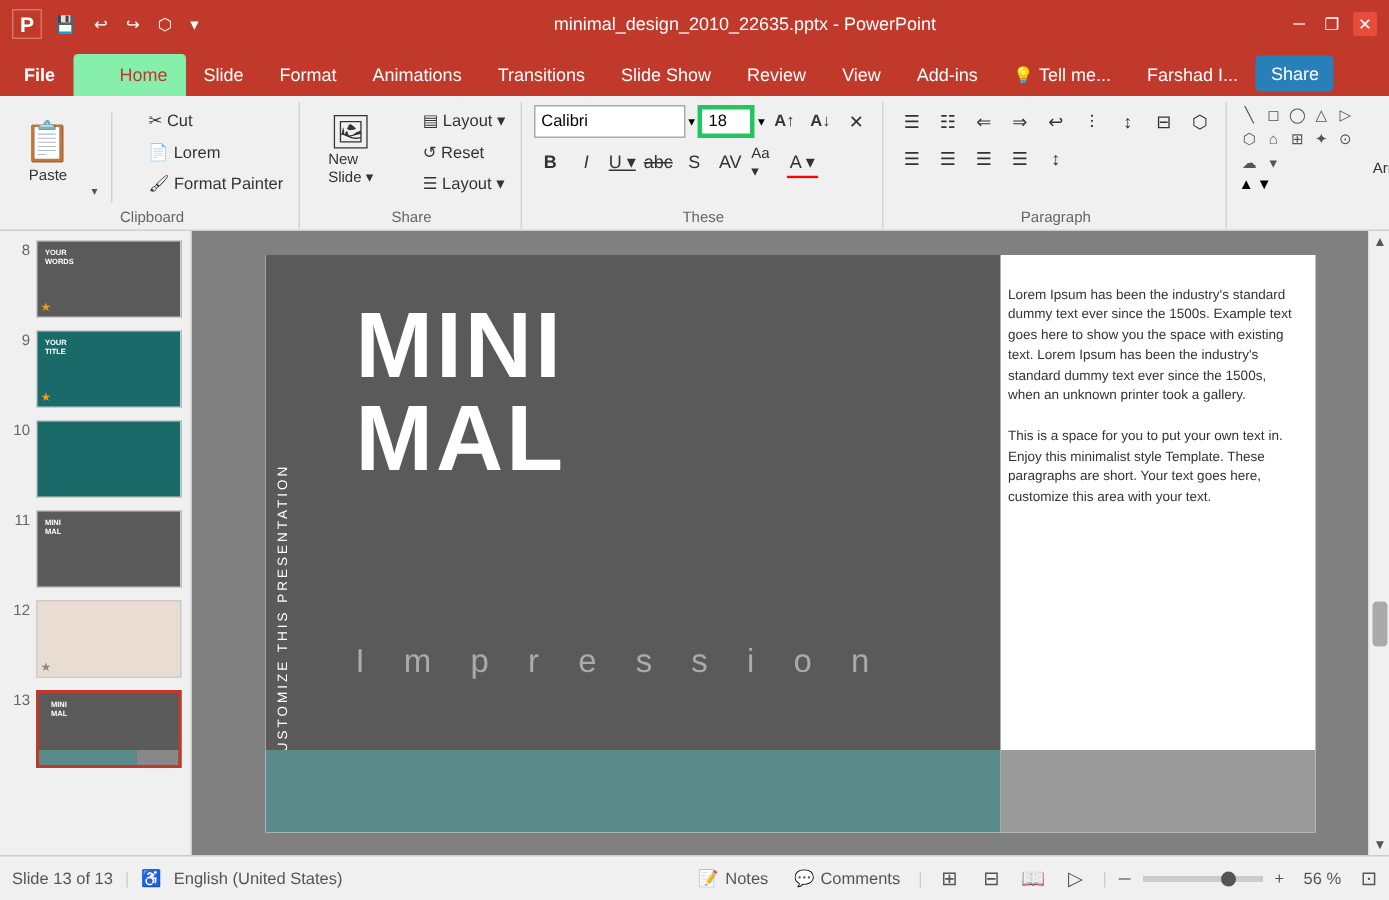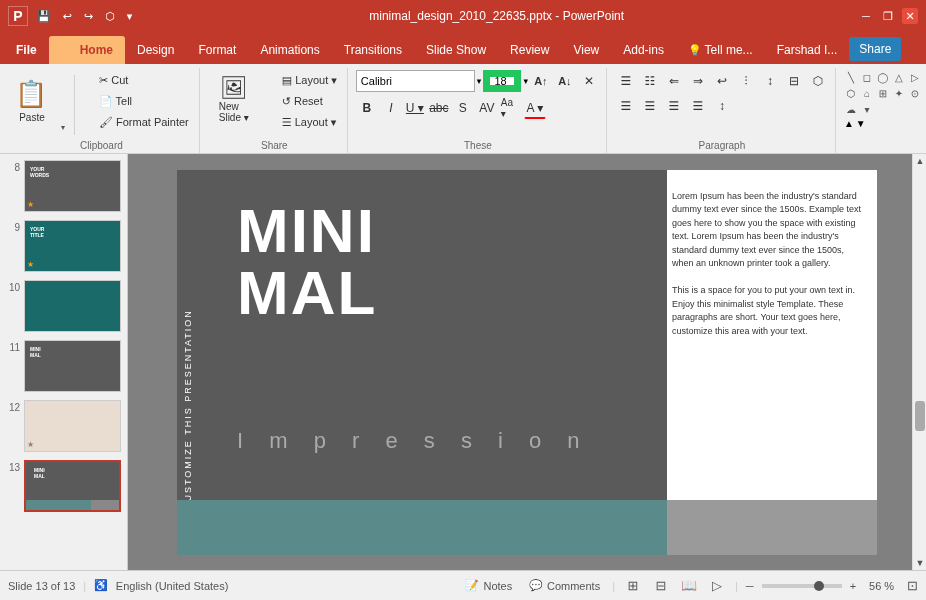--- a/index.html
+++ b/index.html
@@ -33,23 +33,23 @@
       height: 28px;
       padding: 0 12px;
       display: flex;
       align-items: center;
       font-size: 12px;
       cursor: pointer;
       color: white;
       border-radius: 3px 3px 0 0;
     }
     .ribbon-tab.active {
-      background: #fdba74;
+      background: #86efac;
       color: #c0392b;
-      font-weight: 700;
+      font-weight: 400;
       padding-left: 31px;
     }
 
     
     .ribbon {
       height: 90px;
       background: #f0f0f0;
       border-bottom: 1px solid #d0d0d0;
       display: flex;
       align-items: stretch;
@@ -110,21 +110,21 @@
       width: 110px;
       height: 22px;
       border: 1px solid #aaa;
       padding: 0 4px;
       font-size: 11px;
       background: white;
     }
     .font-size-input {
       width: 38px;
       height: 22px;
-      border: 7px solid #22c55e;
+      border: 3px solid #22c55e;
       padding: 0 4px;
       font-size: 11px;
       background: white;
     }
     .font-row { display: flex; gap: 2px; align-items: center; margin-top: 2px; }
     .fmt-btn {
       width: 22px; height: 22px;
       border: 1px solid transparent;
       background: transparent;
       cursor: pointer;
@@ -419,21 +419,21 @@
   <div class="title-bar-right">
     <span class="title-bar-btn">─</span>
     <span class="title-bar-btn">❐</span>
     <span class="title-bar-btn" style="background:#e74c3c;border-radius:2px;">✕</span>
   </div>
 </div>
 
 <div class="ribbon-tabs">
   <div class="ribbon-tab" style="background:#c0392b;color:white;font-weight:600;">File</div>
   <div class="ribbon-tab active">Home</div>
-  <div class="ribbon-tab">Design</div>
+  <div class="ribbon-tab">Slide</div>
   <div class="ribbon-tab">Format</div>
   <div class="ribbon-tab">Animations</div>
   <div class="ribbon-tab">Transitions</div>
   <div class="ribbon-tab">Slide Show</div>
   <div class="ribbon-tab">Review</div>
   <div class="ribbon-tab">View</div>
   <div class="ribbon-tab">Add-ins</div>
   <div class="ribbon-tab" style="display:flex;align-items:center;gap:3px;"><span style="font-size:11px;">💡</span> Tell me...</div>
   <div class="ribbon-tab">Farshad I...</div>
   <div class="ribbon-tab" style="background:#2980b9;border-radius:3px;margin-bottom:3px;padding:0 10px;height:24px;">Share</div>
@@ -448,21 +448,21 @@
           <span style="font-size:26px;">📋</span>
           <span style="font-size:10px;">Paste</span>
         </div>
         <div class="paste-dropdown">
           <div style="flex:1;display:flex;align-items:flex-end;justify-content:center;font-size:8px;color:#555;">▾</div>
         </div>
       </div>
       <div class="separator"></div>
       <div class="ribbon-col">
         <div class="ribbon-btn-small">✂ Cut</div>
-        <div class="ribbon-btn-small">📄 Tell</div>
+        <div class="ribbon-btn-small">📄 Lorem</div>
         <div class="ribbon-btn-small">🖌 Format Painter</div>
       </div>
     </div>
     <div class="ribbon-group-label">Clipboard</div>
   </div>
 
   <div class="ribbon-group">
     <div class="ribbon-group-content">
       <div class="ribbon-btn" style="width:52px;">
         <span class="ribbon-btn-icon">🖼</span>
@@ -473,21 +473,21 @@
         <div class="ribbon-btn-small">↺ Reset</div>
         <div class="ribbon-btn-small">☰ Layout ▾</div>
       </div>
     </div>
     <div class="ribbon-group-label">Share</div>
   </div>
 
   <div class="ribbon-group">
     <div class="ribbon-group-content" style="flex-direction:column;gap:3px;">
       <div class="font-box">
-        <input class="font-name-input" value="Calibri" style="width: 119px;">
+        <input class="font-name-input" value="Calibri" style="width: 101px;">
         <span style="font-size:9px;cursor:pointer;">▾</span>
         <input class="font-size-input" value="18" style="">
         <span style="font-size:9px;cursor:pointer;">▾</span>
         <span class="fmt-btn" style="font-size:11px;font-weight:bold;">A↑</span>
         <span class="fmt-btn" style="font-size:11px;font-weight:bold;">A↓</span>
         <span class="fmt-btn">✕</span>
       </div>
       <div class="font-row">
         <span class="fmt-btn bold">B</span>
         <span class="fmt-btn italic">I</span>

